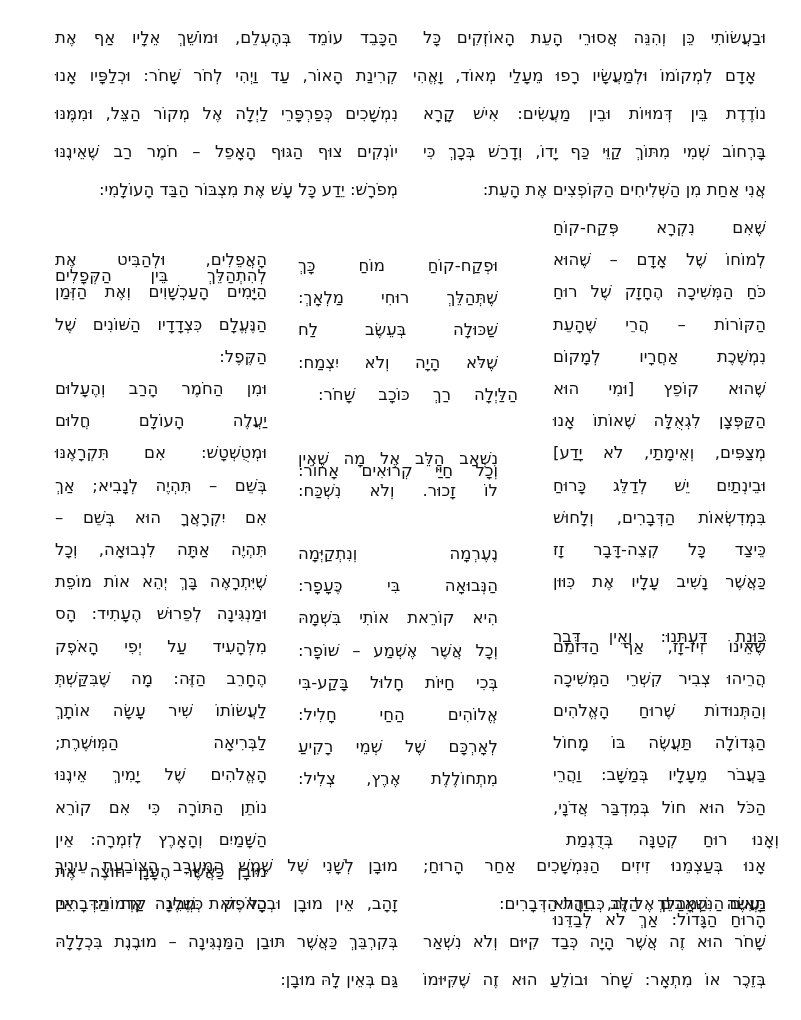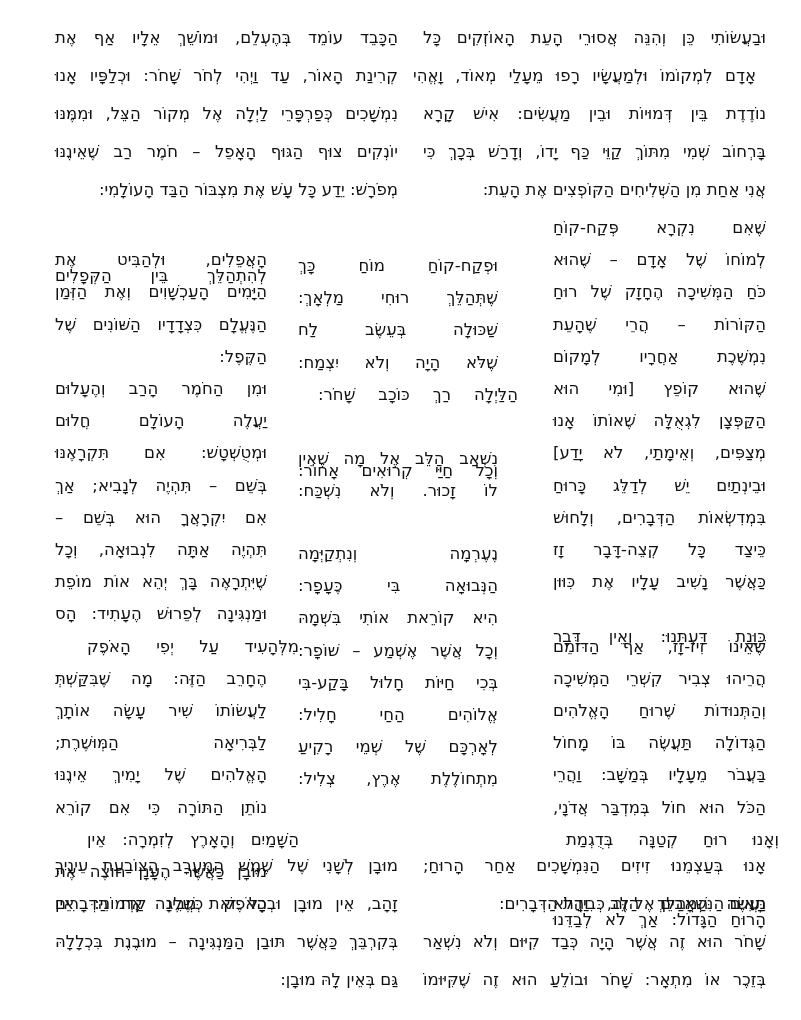--- a/index.html
+++ b/index.html
@@ -80,27 +80,27 @@
     <div class="line just" style="left: 55px; top: 314.6px; width: 212px;">הַנֶּעֱלָם כִּצְדָדָיו הַשּׁוֹנִים שֶׁל</div>
     <div class="line right" style="left: 55px; top: 346.8px; width: 212px;">הַקֶּפֶל:</div>
     <div class="line just" style="left: 55px; top: 379px; width: 212px;">וּמִן הַחֹמֶר הָרַב וְהֶעָלוּם</div>
     <div class="line just" style="left: 55px; top: 411.2px; width: 212px;">יַעֲלֶה  הָעוֹלָם  חֲלוּם</div>
     <div class="line just" style="left: 55px; top: 443.4px; width: 212px;">וּמְטֻשְׁטָשׁ:  אִם  תִּקְרָאֶנּוּ</div>
     <div class="line just" style="left: 55px; top: 475.6px; width: 212px;">בְּשֵׁם – תִּהְיֶה לְנָבִיא; אַךְ</div>
     <div class="line just" style="left: 55px; top: 507.8px; width: 212px;">אִם יִקְרָאֲךָ הוּא בְּשֵׁם –</div>
     <div class="line just" style="left: 55px; top: 540px; width: 212px;">תִּהְיֶה אַתָּה לִנְבוּאָה, וְכָל</div>
     <div class="line just" style="left: 55px; top: 572.2px; width: 212px;">שֶׁיִּתְרָאֶה בָּךְ יְהֵא אוֹת מוֹפֵת</div>
     <div class="line just" style="left: 55px; top: 604.4px; width: 212px;">וּמַנְגִּינָה לְפֵרוּשׁ הֶעָתִיד: הָס</div>
-    <div class="line just" style="left: 55px; top: 636.6px; width: 212px; margin-left: 32px;">מִלְּהָעִיד עַל יְפִי הָאֹפֶק</div>
+    <div class="line just" style="left: 55px; top: 636.6px; width: 212px;">מִלְּהָעִיד עַל יְפִי הָאֹפֶק</div>
     <div class="line just" style="left: 55px; top: 668.8px; width: 212px;">הֶחָרֵב הַזֶּה: מָה שֶׁבִּקַּשְׁתְּ</div>
     <div class="line just" style="left: 55px; top: 701px; width: 212px;">לַעֲשׂוֹתוֹ שִׁיר עָשָׂה אוֹתָךְ</div>
     <div class="line just" style="left: 55px; top: 733.2px; width: 212px;">לַבְּרִיאָה  הַמְּוּשֶׁרֶת;</div>
     <div class="line just" style="left: 55px; top: 765.4px; width: 212px;">הָאֱלֹהִים שֶׁל יָמִיךְ אֵינֶנּוּ</div>
     <div class="line just" style="left: 55px; top: 797.6px; width: 212px;">נוֹתֵן הַתּוֹרָה כִּי אִם קוֹרֵא</div>
-    <div class="line just" style="left: 55px; top: 829.8px; width: 212px; margin-left: 32px;">הַשָּׁמַיִם וְהָאָרֶץ לְזִמְרָה: אֵין</div>
+    <div class="line just" style="left: 55px; top: 829.8px; width: 212px;">הַשָּׁמַיִם וְהָאָרֶץ לְזִמְרָה: אֵין</div>
     <div class="line just" style="left: 55px; top: 862px; width: 212px;">מוּבָן כַּאֲשֶׁר הֶעָנָן חוֹצֶה אֶת</div>
     <div class="line just" style="left: 55px; top: 894.2px; width: 212px;">הָאֹפֶק כְּשֶׁלֶג קַדְמוֹנִי: אֵין</div>
     <div class="line just" style="left: 423px; top: 856px; width: 343px;">אָנוּ בְּעַצְמֵנוּ זִיזִים הַנִּמְשָׁכִים אַחַר הָרוּחַ;</div>
     <div class="line right" style="left: 423px; top: 894px; width: 343px;">תָּאִים הַנִּשְׁאָבִים אֶל לֵב כְּבִידַת הַדְּבָרִים:</div>
     <div class="line just" style="left: 423px; top: 932px; width: 343px;">שָׁחֹר הוּא זֶה אֲשֶׁר הָיָה כְּבַד קִיּוּם וְלֹא נִשְׁאַר</div>
     <div class="line just" style="left: 423px; top: 970px; width: 343px;">בְּזֵכֶר אוֹ מִתְאָר: שָׁחֹר וּבוֹלֵעַ הוּא זֶה שֶׁקִּיּוּמוֹ</div>
     <div class="line just" style="left: 55px; top: 856px; width: 343px;">מוּבָן לְשָׁנִי שֶׁל שֶׁמֶשׁ הַמַּעֲרָב הַצּוֹבַעַת עֵינַיִךְ</div>
     <div class="line just" style="left: 55px; top: 894px; width: 343px;">זָהָב, אֵין מוּבָן וּבְכָל זֹאת מְבִינָה אֶת הַדְּבָרִים</div>
     <div class="line just" style="left: 55px; top: 932px; width: 343px;">בְּקִרְבֵּךְ כַּאֲשֶׁר תּוּבַן הַמַּנְגִּינָה – מוּבֶנֶת בִּכְלָלָהּ</div>
     <div class="line right" style="left: 55px; top: 970px; width: 343px;">גַּם בְּאֵין לָהּ מוּבָן:</div>

